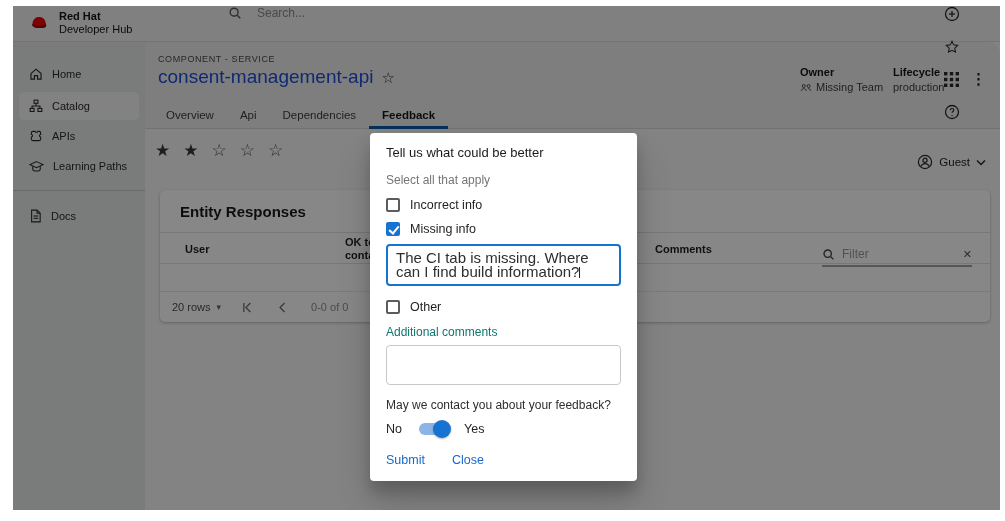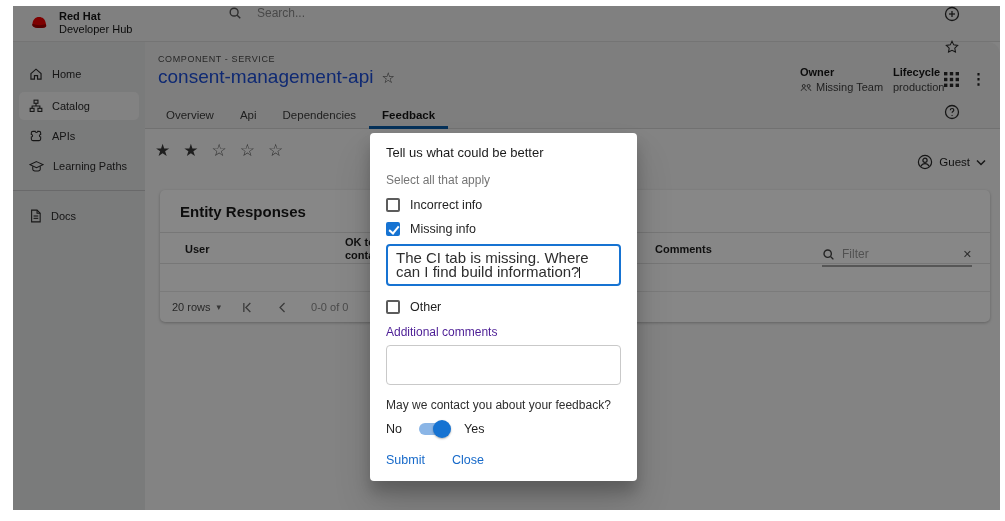--- a/index.html
+++ b/index.html
@@ -73,21 +73,21 @@
   .modal-sub { margin-top:12px; font-size:12px; color:#757575; }
   .cb-row { margin-top:5px; height:19px; display:flex; align-items:center; gap:10px; }
   .cb-box { width:14px; height:14px; border:2px solid #5c5c5c; border-radius:2px; background:#fff; position:relative; flex:0 0 auto; }
   .cb-box.checked { background:#1673d2; border-color:#1673d2; }
   .cb-box.checked::after { content:""; position:absolute; left:3px; top:0px; width:4px; height:8px; border:solid #fff; border-width:0 2px 2px 0; transform:rotate(40deg); }
   .cb-label { font-size:12.5px; color:#1f1f1f; }
   .ta { border:1px solid #c9c9c9; border-radius:4px; padding:5px 8px; font-size:15px; color:#2e2e2e; line-height:14px; }
   .ta.focused { border:2px solid #1673d2; margin-top:6px; min-height:38px; }
   .ta.empty { margin-top:6px; min-height:40px; }
   .caret { display:inline-block; width:1px; height:11px; background:#222; vertical-align:-1px; }
-  .field-label { margin-top:9px; font-size:12px; color:#4c1d95; }
+  .field-label { margin-top:9px; font-size:12px; color:#0f766e; }
   .question { margin-top:13px; font-size:12px; color:#2e2e2e; }
   .toggle-row { margin-top:7px; height:20px; display:flex; align-items:center; gap:13px; font-size:12.5px; color:#1f1f1f; }
   .switch { position:relative; width:28px; height:12px; border-radius:6px; background:#8ab5e6; margin:0 4px; }
   .switch .thumb { position:absolute; right:-4px; top:-3px; width:18px; height:18px; border-radius:50%; background:#1673d2; box-shadow:0 1px 2px rgba(0,0,0,0.3); }
   .modal-actions { margin-top:14px; display:flex; gap:27px; }
   .btn-link { font-size:12.5px; font-weight:500; color:#1669c9; }
 
   svg { display:block; }
 </style>
 </head>

